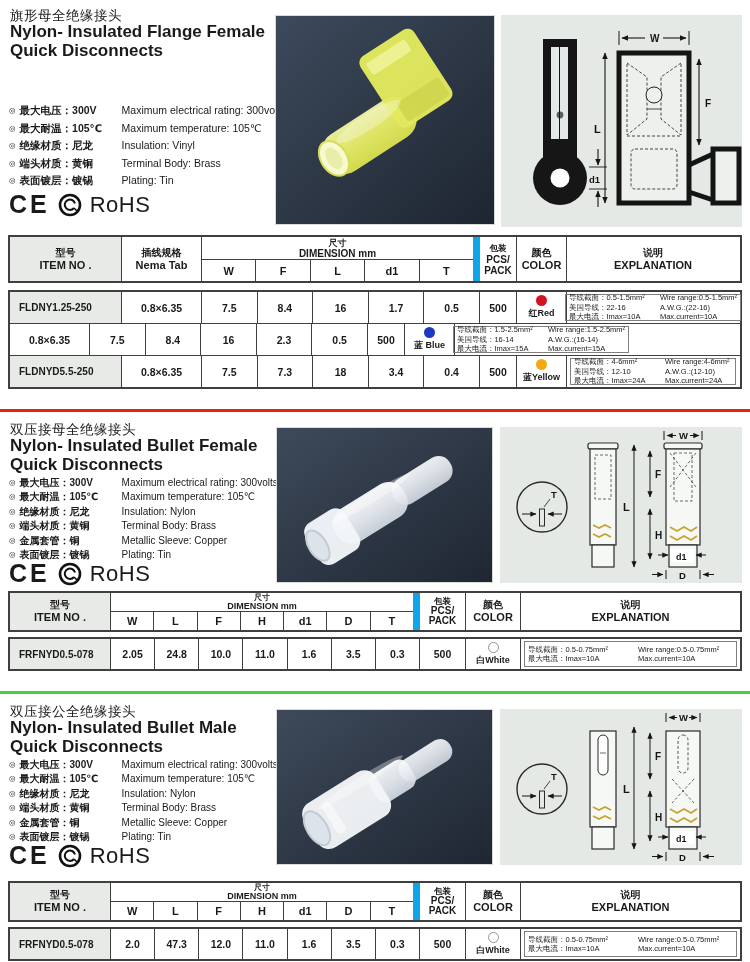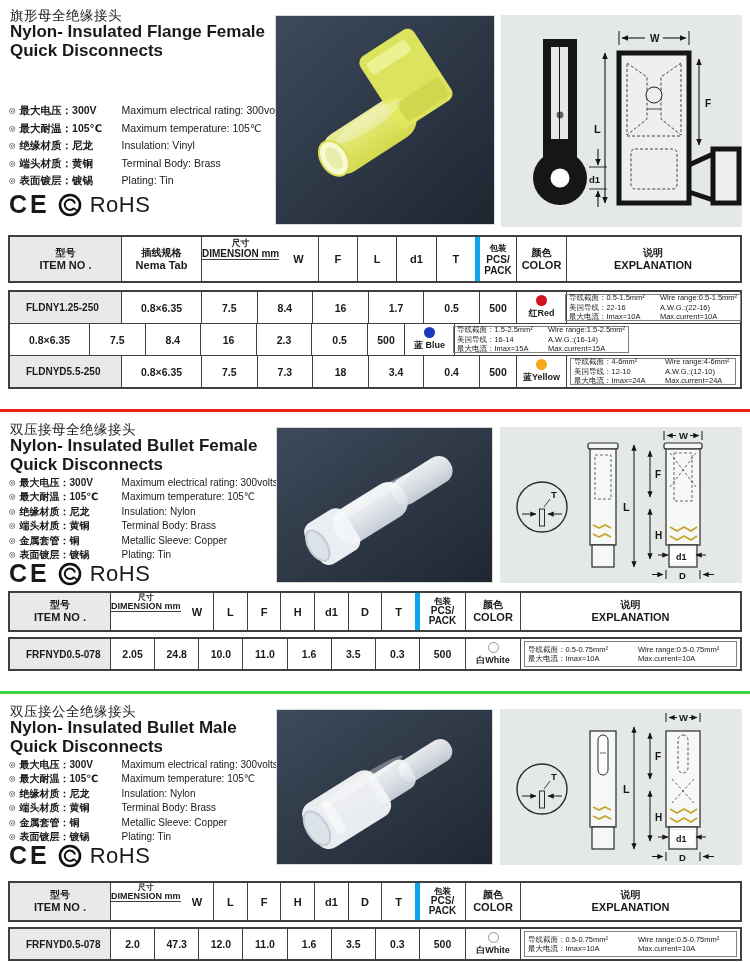--- a/index.html
+++ b/index.html
@@ -34,33 +34,33 @@
   .sep{position:absolute;left:0;width:750px;height:2.5px}
   
   .tbl{position:absolute;width:734px;font-weight:bold}
   .thead{display:flex;border:2px solid #3f3f3f;box-sizing:border-box;background:#fff}
   .cell{box-sizing:border-box;border-right:1px solid #3f3f3f;display:flex;flex-direction:column;
         align-items:center;justify-content:center;text-align:left}
   .gray{background:#e7eae6}
   .hzh{font-size:10px;line-height:12px}
   .hen{font-size:11px;line-height:13px}
   .hen3{font-size:10px;line-height:11px}
-  .dimgrp{box-sizing:border-box;border-right:5px solid #0ea5e9;display:flex;flex-direction:row}
+  .dimgrp{box-sizing:border-box;border-right:7px solid #0ea5e9;display:flex;flex-direction:column}
   .dimtop{border-bottom:1px solid #3f3f3f;display:flex;flex-direction:column;align-items:center;justify-content:center}
   .dimtop .hzh{font-size:9px;line-height:10px}
   .dimtop .hen{font-size:10px;line-height:11px}
   .dimcols{display:flex;flex:1}
   .dimcol{flex:1;display:flex;align-items:center;justify-content:center;font-size:11px}
   .dimcol + .dimcol{border-left:1px solid #3f3f3f}
   .tbody{border:2px solid #3f3f3f;margin-top:7px;box-sizing:border-box;background:#fff}
   .trow{display:flex}
   .trow + .trow{border-top:1px solid #3f3f3f}
   .tcell{box-sizing:border-box;border-right:1px solid #3f3f3f;display:flex;align-items:center;
          justify-content:center;font-size:10.5px}
-  .item-cell{justify-content:flex-start;padding-left:16px;font-size:10px;background:#e7eae6}
+  .item-cell{justify-content:flex-start;padding-left:9px;font-size:10px;background:#e7eae6}
   .dimwrap{display:flex;box-sizing:border-box}
   .dimwrap .tcell{flex:1;border-right:none}
   .dimwrap .tcell + .tcell{border-left:1px solid #3f3f3f}
   .dimwrap{border-right:1px solid #3f3f3f}
   .color-cell{flex-direction:column;gap:1px;font-size:9px}
   .dot{width:11px;height:11px;border-radius:50%;border:1px solid transparent;box-sizing:border-box;background:#ccc}
   .expl-cell{border-right:none;padding:2px 3px;align-items:stretch}
   .expl-box{border:1px solid #7f7f7f;flex:1;display:flex;align-items:center;padding:1px 3px;gap:5px;
             font-weight:normal;font-size:7.5px;line-height:9.5px;white-space:nowrap}
   .expl-zh{width:86px}

